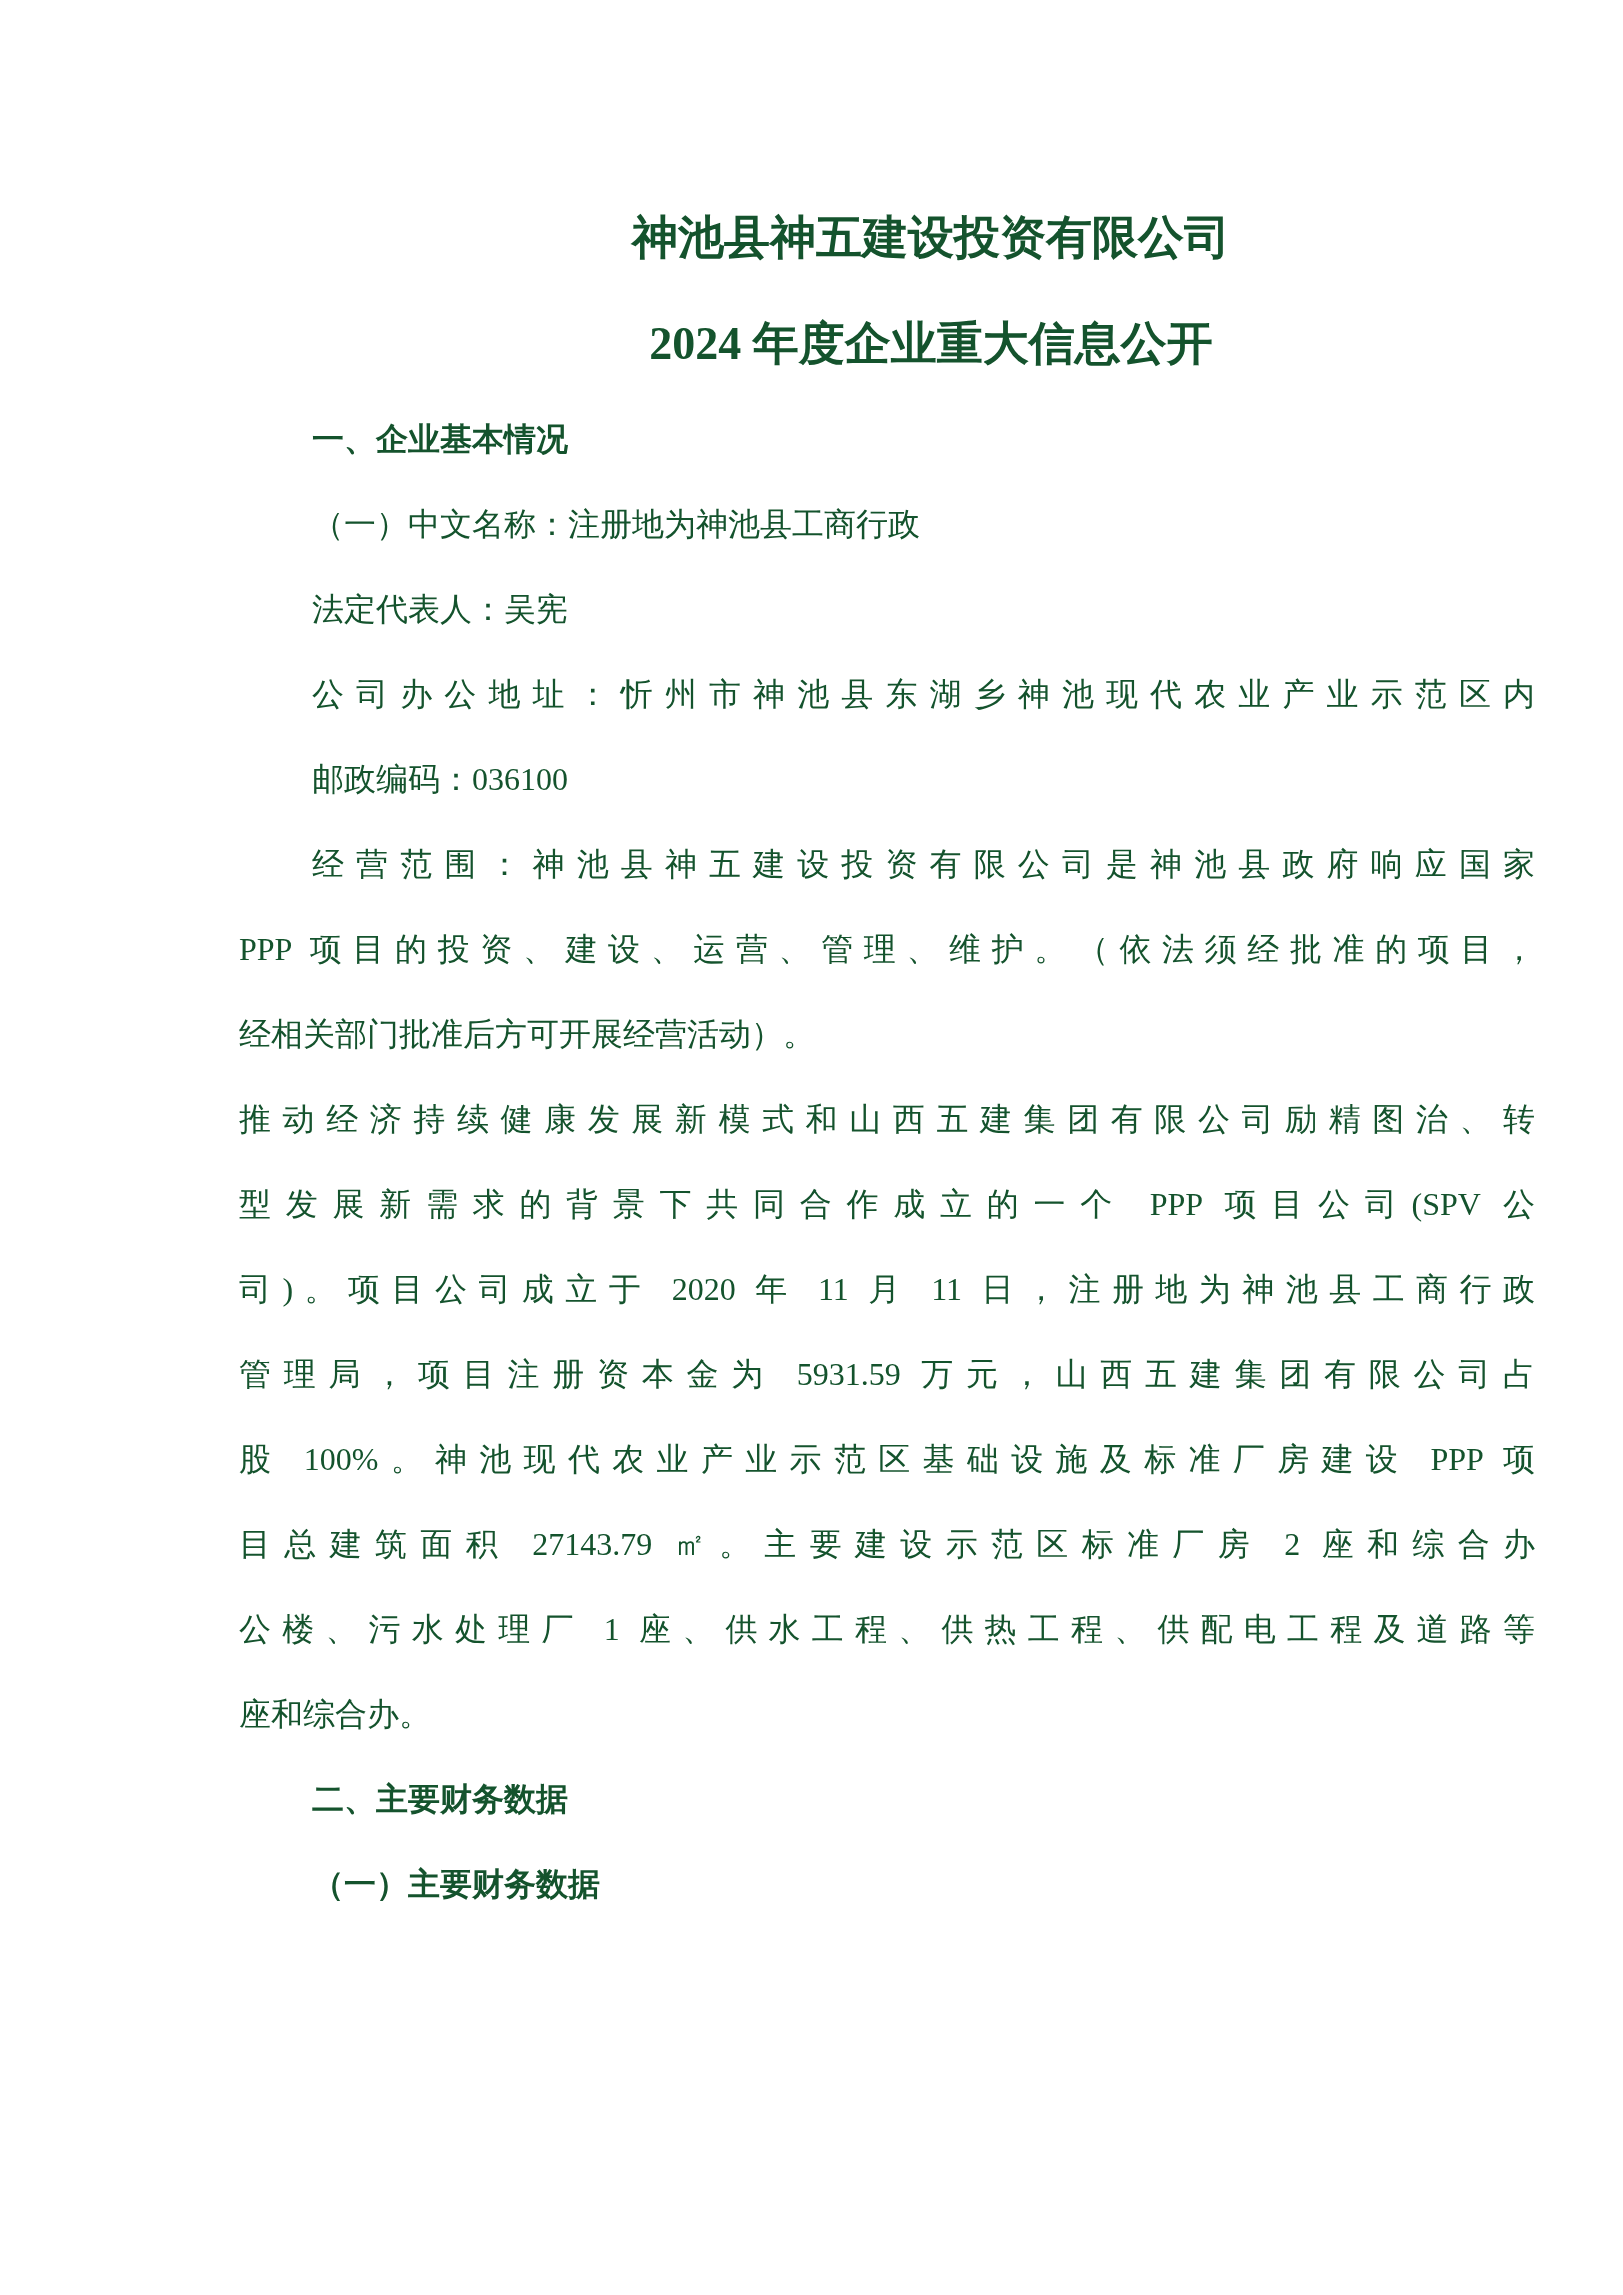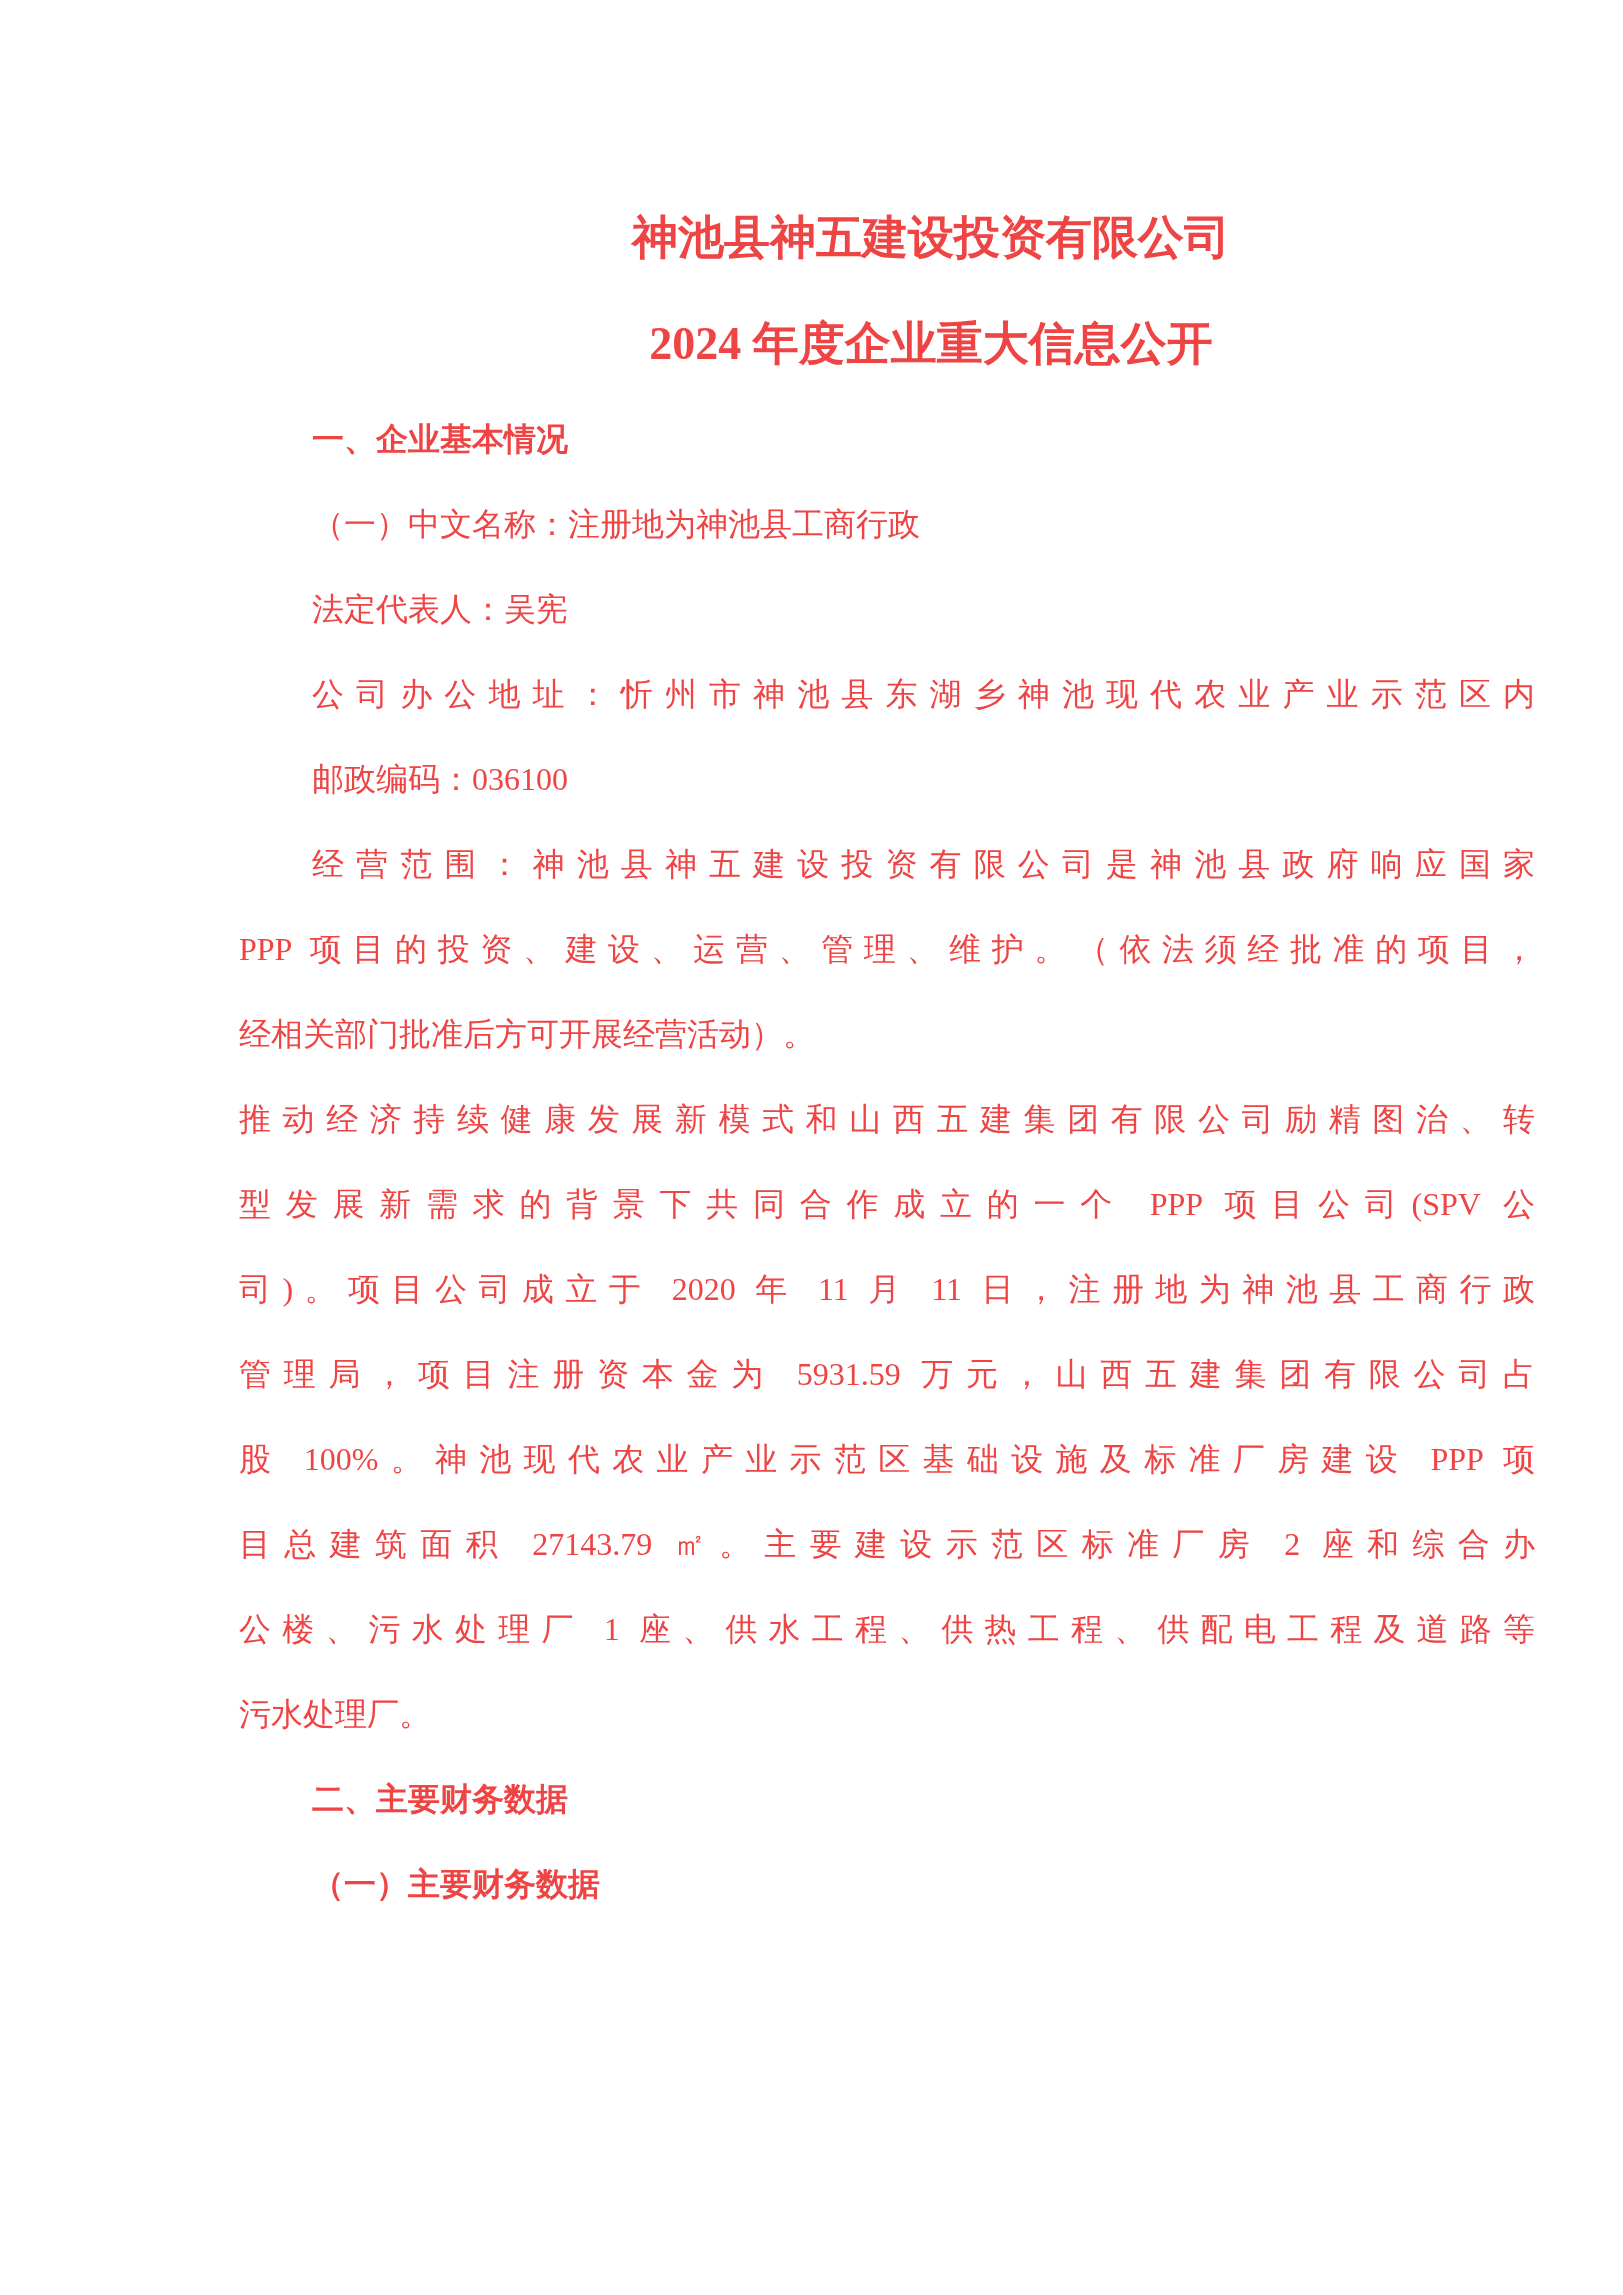--- a/index.html
+++ b/index.html
@@ -5,21 +5,21 @@
   html, body {
     margin: 0;
     padding: 0;
     background: #ffffff;
   }
   .page {
     position: relative;
     width: 1623px;
     height: 2295px;
     background: #ffffff;
-    color: #ef4444;
+    color: #14532d;
     box-sizing: border-box;
     padding: 185px 88px 0 239px;
     font-family: "Liberation Serif", "DejaVu Serif", serif;
     overflow: hidden;
   }
   .title-block {
     text-align: center;
     transform: translateX(44px);
   }
   .title-line {
@@ -70,19 +70,19 @@
     <div class="line indent full">经营范围：神池县神五建设投资有限公司是神池县政府响应国家</div>
     <div class="line full">PPP 项目的投资、建设、运营、管理、维护。（依法须经批准的项目，</div>
     <div class="line">经相关部门批准后方可开展经营活动）。</div>
     <div class="line full">推动经济持续健康发展新模式和山西五建集团有限公司励精图治、转</div>
     <div class="line full">型发展新需求的背景下共同合作成立的一个 PPP 项目公司(SPV 公</div>
     <div class="line full">司)。项目公司成立于 2020 年 11 月 11 日，注册地为神池县工商行政</div>
     <div class="line full">管理局，项目注册资本金为 5931.59 万元，山西五建集团有限公司占</div>
     <div class="line full">股 100%。神池现代农业产业示范区基础设施及标准厂房建设 PPP 项</div>
     <div class="line full">目总建筑面积 27143.79 ㎡。主要建设示范区标准厂房 2 座和综合办</div>
     <div class="line full">公楼、污水处理厂 1 座、供水工程、供热工程、供配电工程及道路等</div>
-    <div class="line">污水处理厂。</div>
+    <div class="line">座和综合办。</div>
     <div class="line bold indent">二、主要财务数据</div>
     <div class="line bold indent">（一）主要财务数据</div>
   </div>
 
 </div>
 
 
 </body></html>

